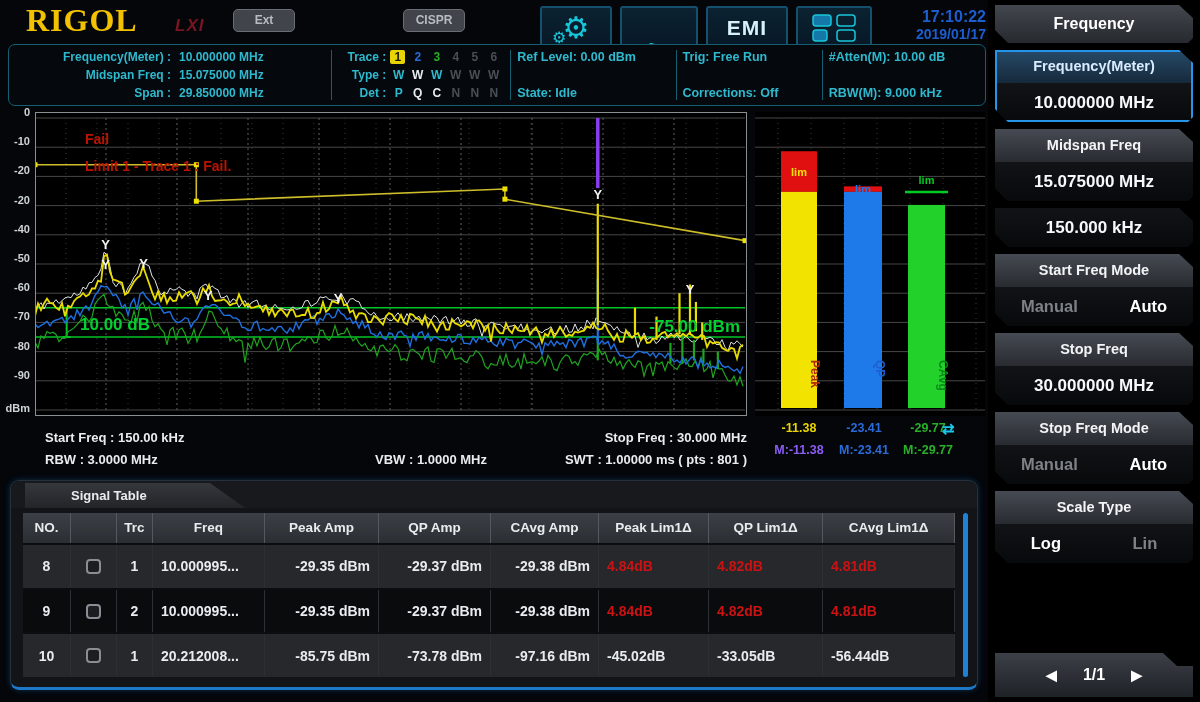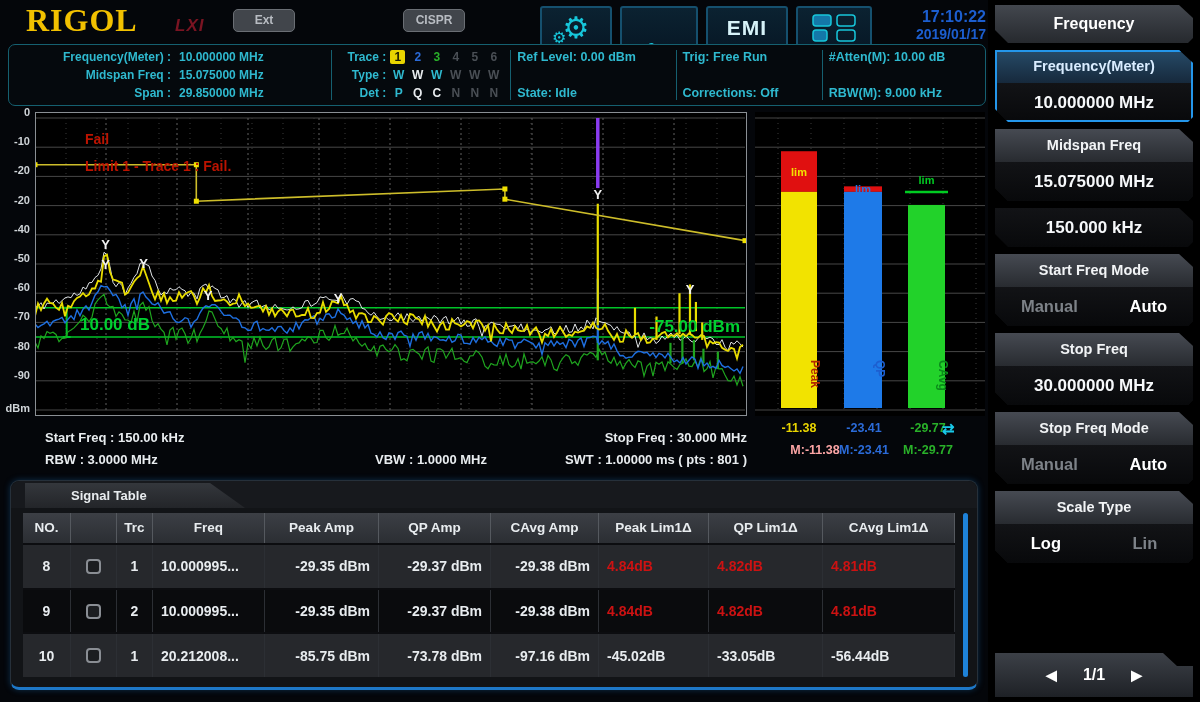--- a/index.html
+++ b/index.html
@@ -313,21 +313,21 @@
       <text x="171.5" y="71.876" fill="#00cc22" font-size="11" font-weight="bold" text-anchor="middle">lim</text>
       <text x="184" y="248" fill="#0a8a1a" font-size="12" font-weight="bold" transform="rotate(90 184 248)">CAvg</text>
     </svg>
 
   <div class="bar-vals" id="bar-vals">
       <span style="left: 8px; color: rgb(232, 212, 0);">-11.38</span>
       <span style="left: 73px; color: rgb(43, 107, 216);">-23.41</span>
       <span style="left: 137px; color: rgb(41, 176, 41);">-29.77</span>
     </div>
   <div class="bar-mvals" id="bar-mvals">
-      <span style="left: 24px; color: #fca5a5;">M:-11.38</span>
+      <span style="left: 8px; color: #8b5cf6;">M:-11.38</span>
       <span style="left: 73px; color: rgb(43, 107, 216);">M:-23.41</span>
       <span style="left: 137px; color: rgb(41, 176, 41);">M:-29.77</span>
     </div>
   <div class="swap-icon">⇄</div>
 
   <div class="plot-footer">
     <span class="pf" style="left:10px; top:2px;">Start Freq : 150.00 kHz</span>
     <span class="pf" style="right:0; top:2px;">Stop Freq : 30.000 MHz</span>
     <span class="pf" style="left:10px; top:24px;">RBW : 3.0000 MHz</span>
     <span class="pf" style="left:340px; top:24px;">VBW : 1.0000 MHz</span>

